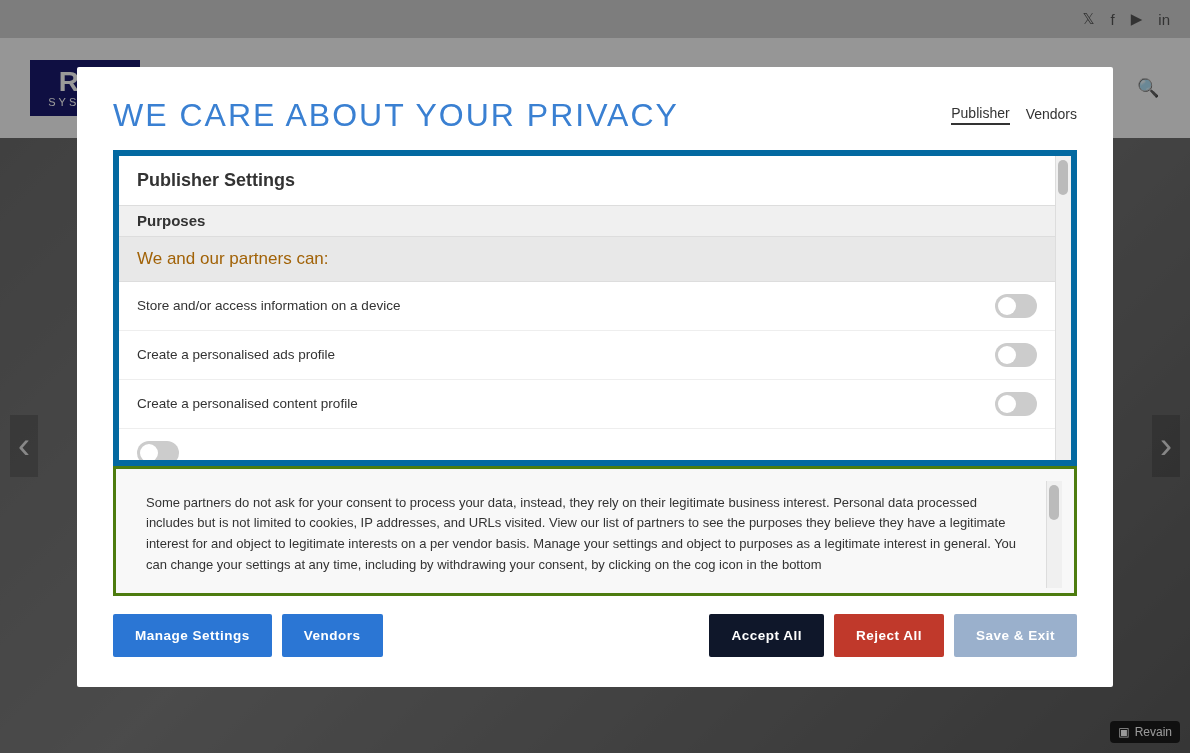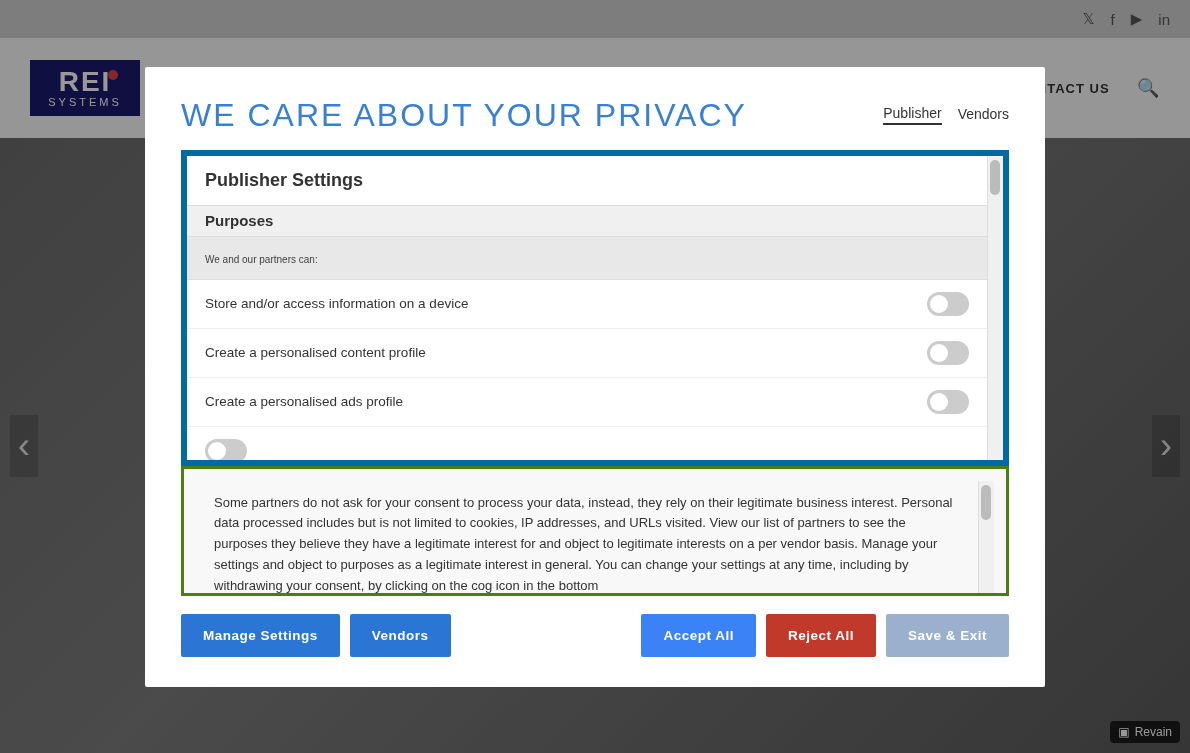--- a/index.html
+++ b/index.html
@@ -173,21 +173,21 @@
       background: rgba(0,0,0,0.4);
       z-index: 10;
       display: flex;
       align-items: center;
       justify-content: center;
     }
 
     
     .modal {
       background: white;
-      width: 900px;
+      width: 1036px;
       max-height: 620px;
       border-radius: 2px;
       padding: 30px 36px 30px 36px;
       position: relative;
       display: flex;
       flex-direction: column;
     }
 
     .modal-header {
       display: flex;
@@ -247,22 +247,22 @@
       color: #333;
     }
 
     .partners-can-section {
       padding: 12px 18px;
       background: #e8e8e8;
       border-bottom: 1px solid #ddd;
     }
 
     .partners-can-label {
-      font-size: 10px;
-      color: #404040;
+      font-size: 17px;
+      color: #a16207;
       font-weight: 500;
     }
 
     
     .toggle-list {
       background: white;
       flex: 1;
       overflow-y: auto;
     }
 
@@ -349,21 +349,21 @@
       border-radius: 2px;
       letter-spacing: 0.5px;
     }
 
     .btn-outline-blue {
       background: #2b76d4;
       color: white;
     }
 
     .btn-green {
-      background: #3b82f6;
+      background: #0f172a;
       color: white;
       text-align: center;
     }
 
     .btn-red {
       background: #c0392b;
       color: white;
     }
 
     .btn-gray {
@@ -445,25 +445,25 @@
           <div class="partners-can-section">
             <span class="partners-can-label">We and our partners can:</span>
           </div>
 
           <div class="toggle-list">
             <div class="toggle-item">
               <span class="toggle-label">Store and/or access information on a device</span>
               <div class="toggle-switch"></div>
             </div>
             <div class="toggle-item">
-              <span class="toggle-label">Create a personalised content profile</span>
+              <span class="toggle-label">Create a personalised ads profile</span>
               <div class="toggle-switch"></div>
             </div>
             <div class="toggle-item">
-              <span class="toggle-label">Create a personalised ads profile</span>
+              <span class="toggle-label">Create a personalised content profile</span>
               <div class="toggle-switch"></div>
             </div>
             <div class="toggle-item">
 
               <div class="toggle-switch"></div>
             </div>
           </div>
 
         </div>
 

